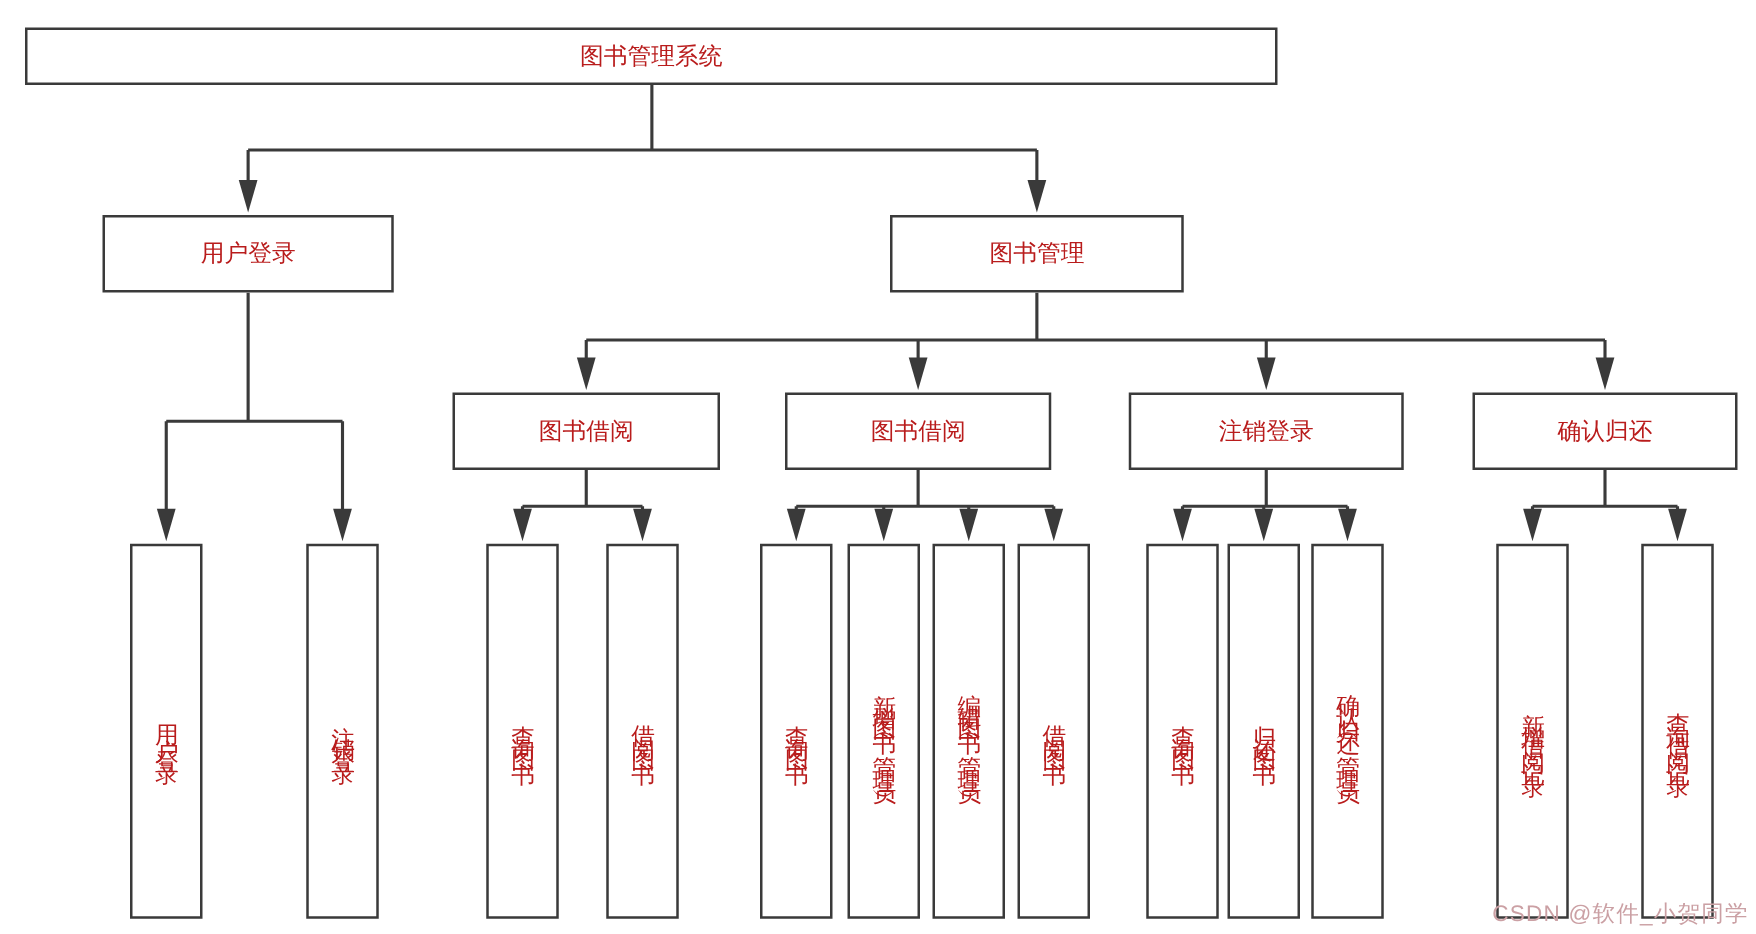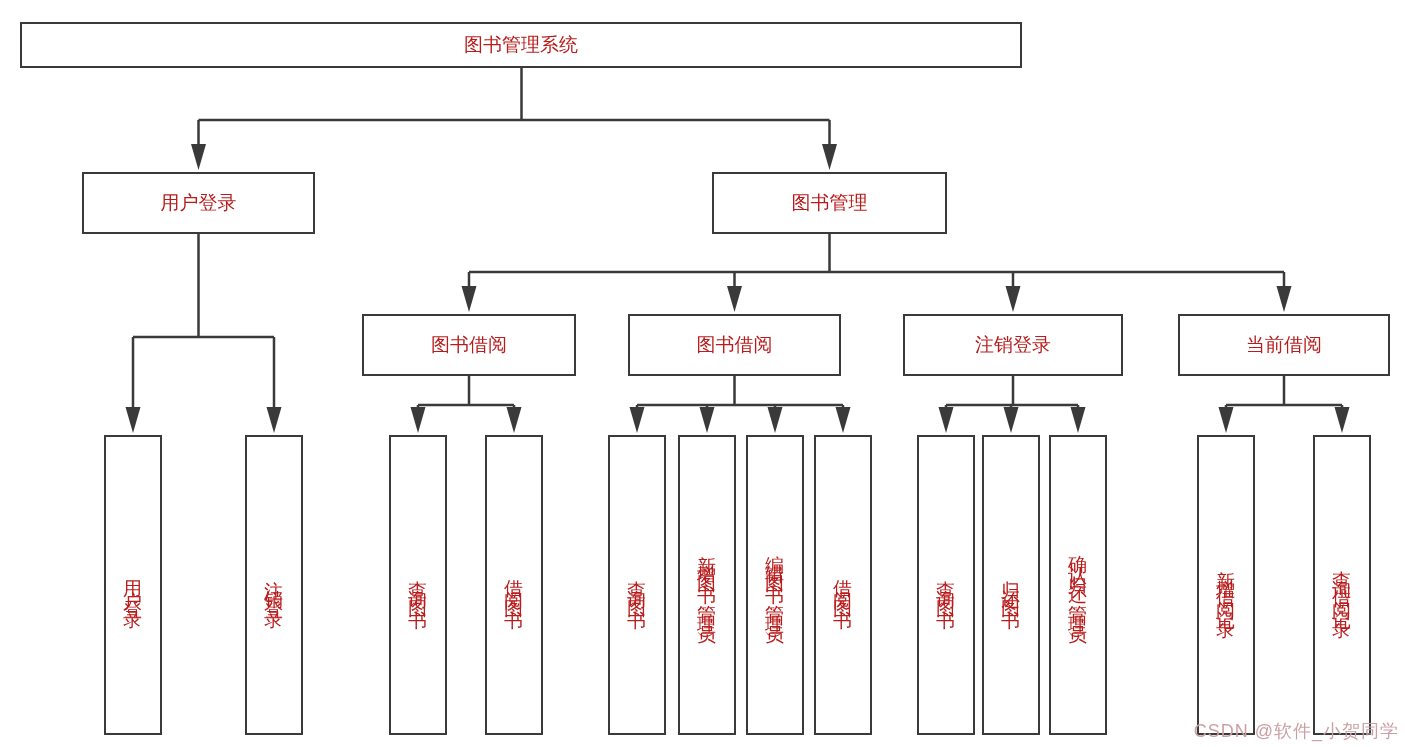--- a/index.html
+++ b/index.html
@@ -112,21 +112,21 @@
   <div class="node" style="left:362px;top:314px;width:214px;height:62px">
     <span>图书借阅</span>
   </div>
   <div class="node" style="left:628px;top:314px;width:213px;height:62px">
     <span>图书借阅</span>
   </div>
   <div class="node" style="left:903px;top:314px;width:220px;height:62px">
     <span>注销登录</span>
   </div>
   <div class="node" style="left:1178px;top:314px;width:212px;height:62px">
-    <span>当前借阅</span>
+    <span>确认归还</span>
   </div>
 
   <div class="node v" style="left:104px;top:435px;width:58px;height:300px">
     <span>用户登录</span>
   </div>
   <div class="node v" style="left:245px;top:435px;width:58px;height:300px">
     <span>注销登录</span>
   </div>
 
   <div class="node v" style="left:389px;top:435px;width:58px;height:300px">

